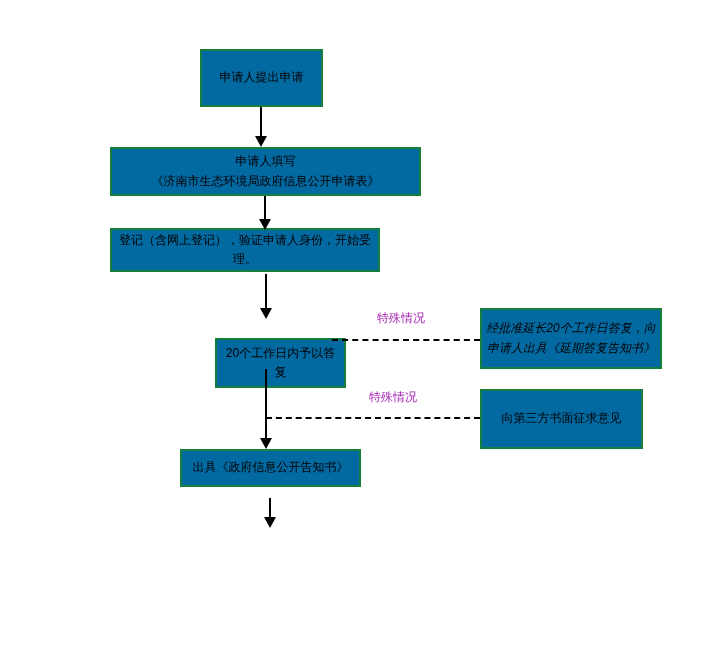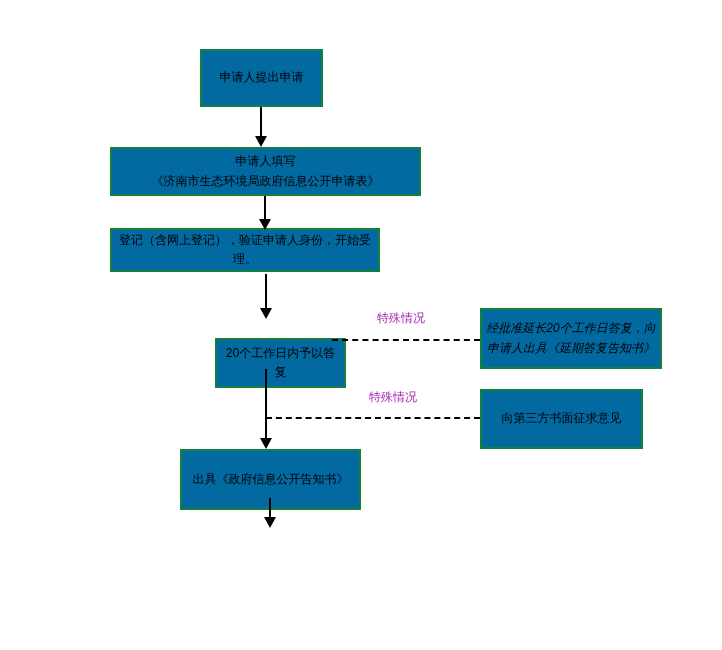--- a/index.html
+++ b/index.html
@@ -56,21 +56,21 @@
     white-space: nowrap;
   }
 
   
   #n-start        { left: 200px; top:  49px; width: 123px; height: 58px; }
   #n-fill-form    { left: 110px; top: 147px; width: 311px; height: 49px; }
   #n-register     { left: 110px; top: 228px; width: 270px; height: 44px; }
   #n-reply        { left: 201px; top: 338px; width: 131px; height: 50px; margin-left: 14px; }
   #n-extend       { left: 480px; top: 308px; width: 182px; height: 61px; font-style: italic; }
   #n-third-party  { left: 480px; top: 389px; width: 163px; height: 60px; }
-  #n-issue        { left: 180px; top: 449px; width: 181px; height: 61px; }
+  #n-issue        { left: 180px; top: 449px; width: 181px; height: 38px; }
   #n-sign         { left: 211px; top: 528px; width: 122px; height: 60px; }
 
   
   #a1-line { left: 260px; top: 107px; height: 30px; }
   #a1-head { left: 255px; top: 136px; }
   #a2-line { left: 264px; top: 196px; height: 24px; }
   #a2-head { left: 259px; top: 219px; }
   #a3-line { left: 265px; top: 274px; height: 35px; }
   #a3-head { left: 260px; top: 308px; }
   #a4-line { left: 265px; top: 369px; height: 70px; }

